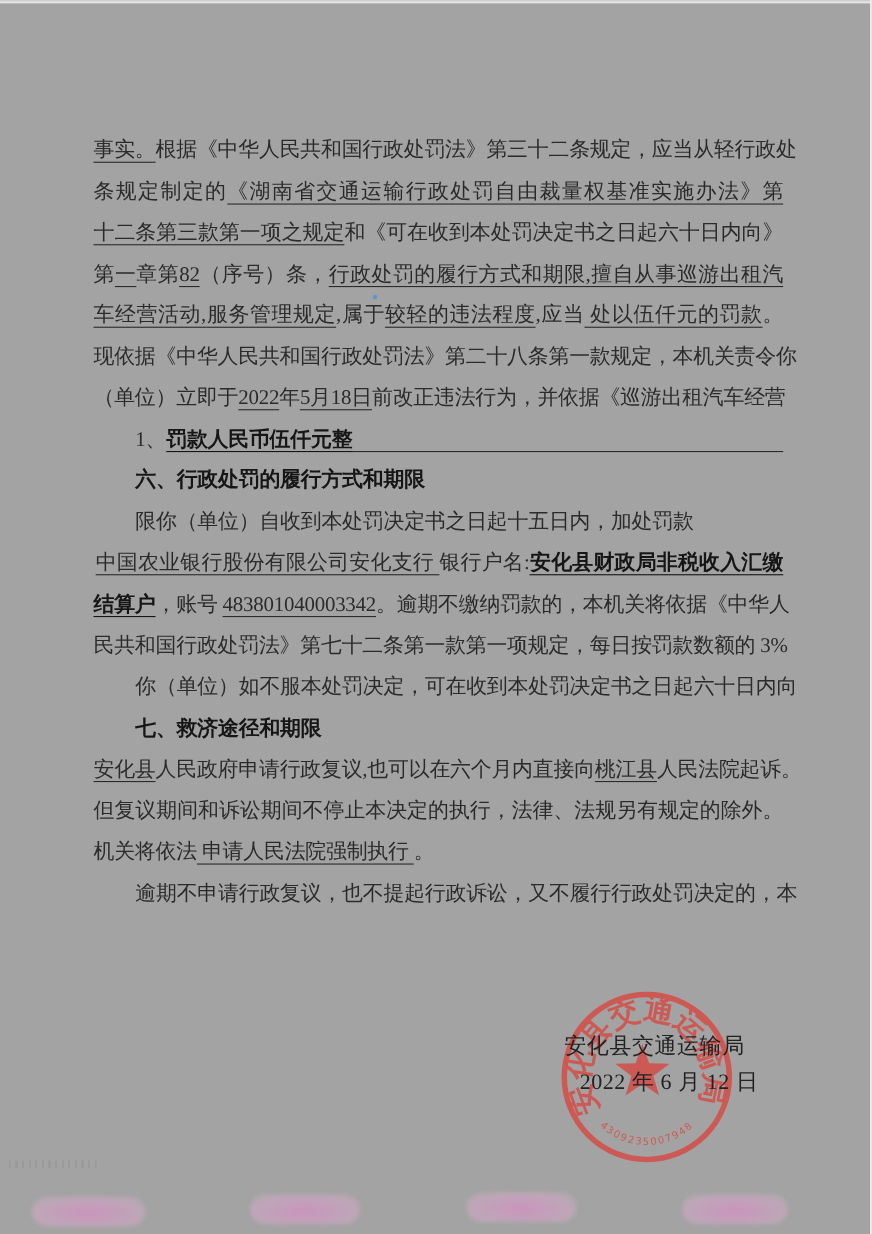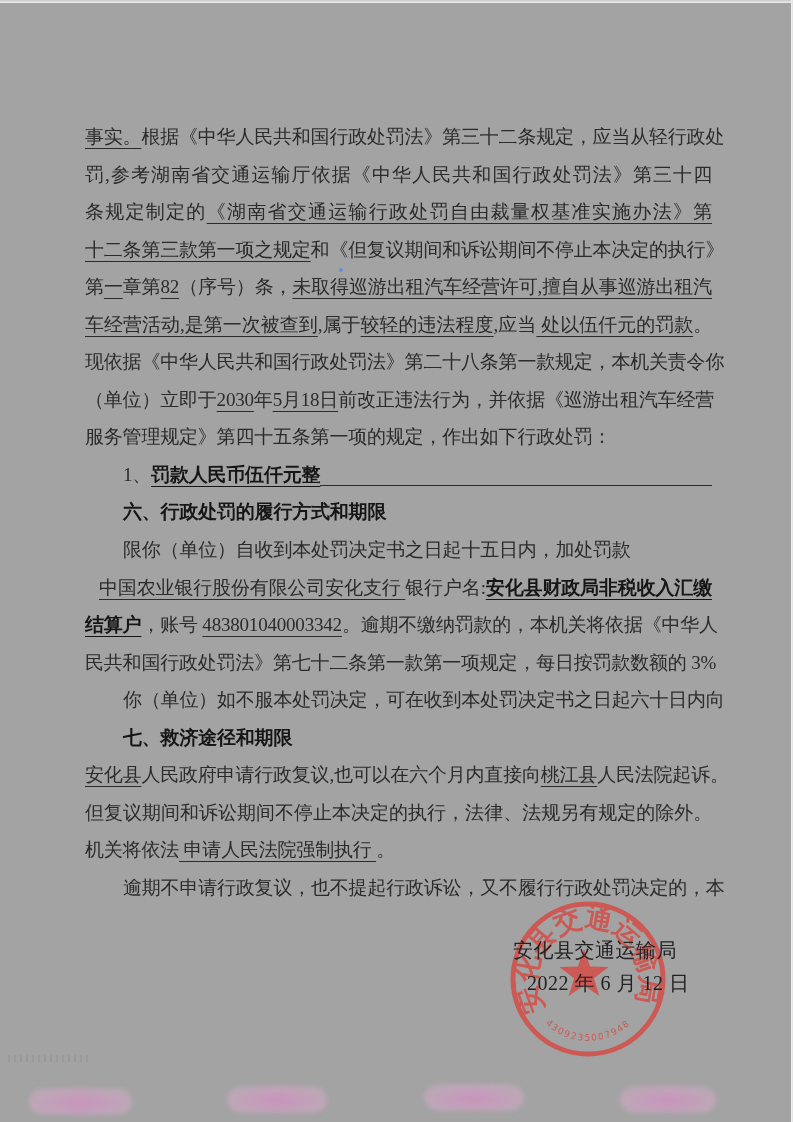--- a/index.html
+++ b/index.html
@@ -33,36 +33,34 @@
 </style>
 </head>
 <body>
 
 <div class="page">
   <div class="edge-top"></div>
   <div class="edge-right"></div>
 
   <div class="doc" id="doc">
       <div class="ln j"><span class="u">事实。</span><span>根据《中华人民共和国行政处罚法》第三十二条规定，应当从轻行政处</span></div>
-      <div class="ln j"><span>罚,参考湖南省交通运输厅依据《中华人民共和国行政处罚法》第三十四</span></div>
       <div class="ln j"><span>条规定制定的</span><span class="u">《湖南省交通运输行政处罚自由裁量权基准实施办法》第</span></div>
-      <div class="ln j"><span class="u">十二条第三款第一项之规定</span><span>和《但复议期间和诉讼期间不停止本决定的执行》</span></div>
-      <div class="ln j"><span>第</span><span class="u">一</span><span>章第</span><span class="u">82</span><span>（序号）条，</span><span class="u">未取得巡游出租汽车经营许可,擅自从事巡游出租汽</span></div>
-      <div class="ln j"><span class="u">车经营活动,</span><span class="u">是第一次被查到</span><span>,属于</span><span class="u">较轻的违法程度</span><span>,应当</span><span class="u"> 处以伍仟元的罚款</span><span>。</span></div>
+      <div class="ln j"><span class="u">十二条第三款第一项之规定</span><span>和《可在收到本处罚决定书之日起六十日内向》</span></div>
+      <div class="ln j"><span>第</span><span class="u">一</span><span>章第</span><span class="u">82</span><span>（序号）条，</span><span class="u">行政处罚的履行方式和期限,擅自从事巡游出租汽</span></div>
+      <div class="ln j"><span class="u">车经营活动,</span><span class="u">服务管理规定</span><span>,属于</span><span class="u">较轻的违法程度</span><span>,应当</span><span class="u"> 处以伍仟元的罚款</span><span>。</span></div>
       <div class="ln j"><span>现依据《中华人民共和国行政处罚法》第二十八条第一款规定，本机关责令你</span></div>
-      <div class="ln j"><span>（单位）立即于</span><span class="u">2030</span><span>年</span><span class="u">5月18日</span><span>前改正违法行为，并依据《巡游出租汽车经营</span></div>
-      <div class="ln"><span>服务管理规定》第四十五条第一项的规定，作出如下行政处罚：</span></div>
+      <div class="ln j"><span>（单位）立即于</span><span class="u">2022</span><span>年</span><span class="u">5月18日</span><span>前改正违法行为，并依据《巡游出租汽车经营</span></div>
       <div class="ln flex" style="padding-left: 38px;">
         <span>1、</span>
         <span class="u b">罚款人民币伍仟元整</span>
         <span class="trail"></span>
       </div>
       <div class="ln" style="padding-left: 38px;"><span class="b">六、行政处罚的履行方式和期限</span></div>
       <div class="ln" style="padding-left: 38px;"><span>限你（单位）自收到本处罚决定书之日起十五日内，加处罚款</span></div>
-      <div class="ln j" style="padding-left: 2px; margin-left: 12px;"><span class="u"> 中国农业银行股份有限公司安化支行 </span><span>银行户名:</span><span class="u b">安化县财政局非税收入汇缴</span></div>
+      <div class="ln j" style="padding-left: 2px;"><span class="u"> 中国农业银行股份有限公司安化支行 </span><span>银行户名:</span><span class="u b">安化县财政局非税收入汇缴</span></div>
       <div class="ln j"><span class="u b">结算户</span><span>，账号 </span><span class="u">483801040003342</span><span>。逾期不缴纳罚款的，本机关将依据《中华人</span></div>
       <div class="ln j"><span>民共和国行政处罚法》第七十二条第一款第一项规定，每日按罚款数额的 3%</span></div>
       <div class="ln j" style="padding-left: 38px;"><span>你（单位）如不服本处罚决定，可在收到本处罚决定书之日起六十日内向</span></div>
       <div class="ln" style="padding-left: 38px;"><span class="b">七、救济途径和期限</span></div>
       <div class="ln j"><span class="u">安化县</span><span>人民政府申请行政复议,也可以在六个月内直接向</span><span class="u">桃江县</span><span>人民法院起诉。</span></div>
       <div class="ln j"><span>但复议期间和诉讼期间不停止本决定的执行，法律、法规另有规定的除外。</span></div>
       <div class="ln"><span>机关将依法</span><span class="u"> 申请人民法院强制执行 </span><span>。</span></div>
       <div class="ln j" style="padding-left: 38px;"><span>逾期不申请行政复议，也不提起行政诉讼，又不履行行政处罚决定的，本</span></div>
     </div>
 

